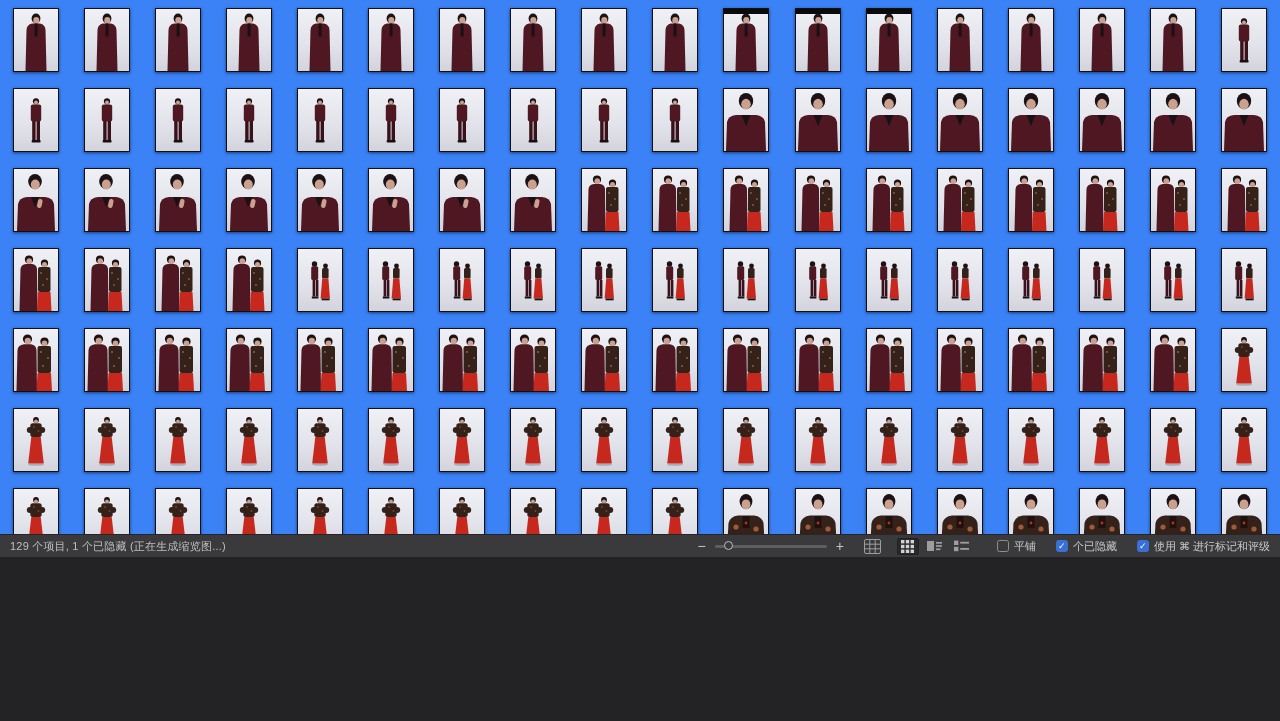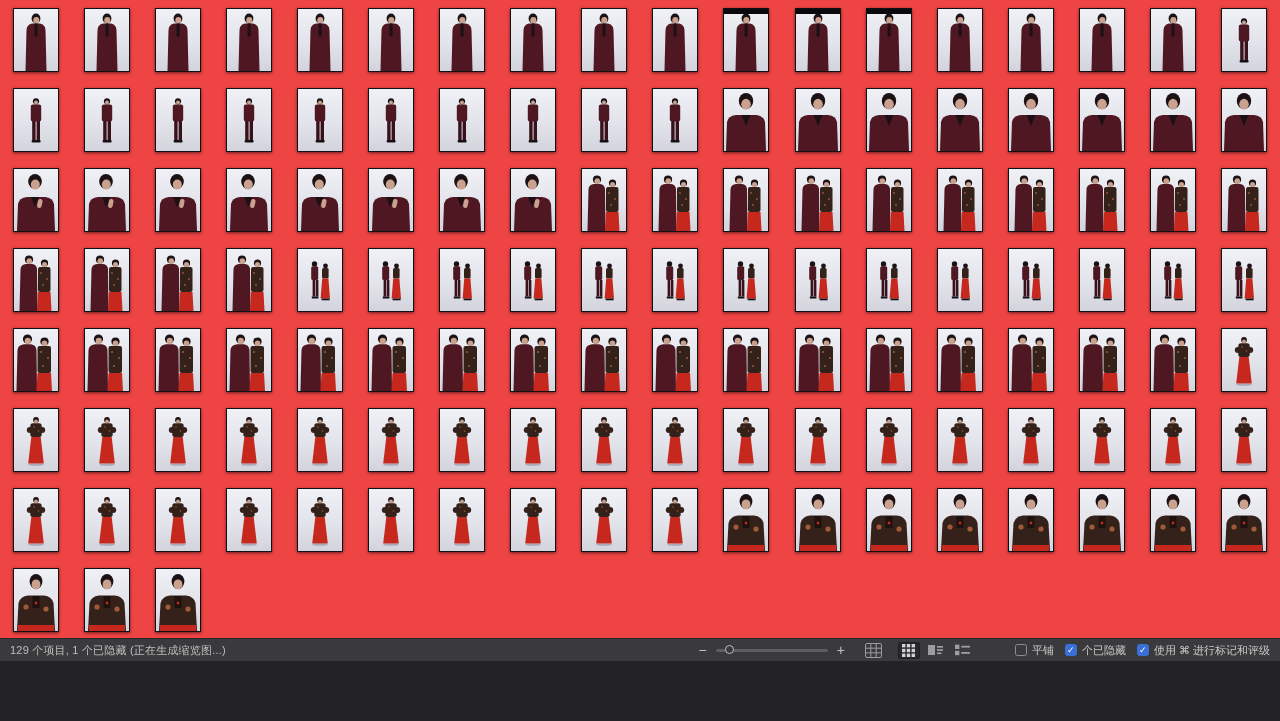--- a/index.html
+++ b/index.html
@@ -1,18 +1,18 @@
 <!DOCTYPE html>
 <html style="--accent: #3a6fd8;"><head>
 <meta charset="utf-8">
 <style>
   html,body{margin:0;padding:0;background:#232325;}
   .app{
-    position:relative;width:1280px;height:661px;overflow:hidden;
-    background:#ef4444;
+    position:relative;width:1280px;height:557px;overflow:hidden;
+    background:#3b82f6;
     font-family:"Liberation Sans",sans-serif;
     -webkit-font-smoothing:antialiased;
   }
   
   .gridwrap{position:absolute;left:0;top:0;right:0;bottom:23px;overflow:hidden;}
   .grid{
     display:grid;
     grid-template-columns:repeat(18,71.1px);
     grid-auto-rows:80px;
     padding-top:8px;
@@ -42,21 +42,21 @@
   .zbtn{font-size:14px;line-height:1;cursor:default;padding:0 2px;color:#c4c4c4;}
   .track{width:112px;height:3px;background:#5e5e60;border-radius:2px;position:relative;}
   .knob{
     position:absolute;top:-4px;width:9px;height:9px;border-radius:50%;
     border:1.5px solid #bdbdbd;background:#3a3a3c;box-sizing:border-box;
   }
   .viewbtns{display:flex;align-items:center;gap:5px;margin-left:16px;}
   .vbtn{width:22px;height:17px;border-radius:3px;display:flex;align-items:center;justify-content:center;}
   .vbtn.active{background:#29292b;box-shadow:inset 0 0 0 1px #202022;}
   .gridicon{margin-left:18px;display:flex;align-items:center;}
-  .toggles{display:flex;align-items:center;gap:11px;margin-left:17px;padding-left:24px;}
+  .toggles{display:flex;align-items:center;gap:20px;margin-left:0;padding-left:24px;}
   .toggle{display:flex;align-items:center;gap:5px;}
   .cb{
     width:12px;height:12px;border-radius:2.5px;box-sizing:border-box;
     border:1px solid #8e8e90;background:transparent;
     display:flex;align-items:center;justify-content:center;
     font-size:9px;line-height:1;color:#fff;
   }
   .cb.checked{background:var(--accent,#3a6fd8);border-color:var(--accent,#3a6fd8);}
 </style>
 </head>

